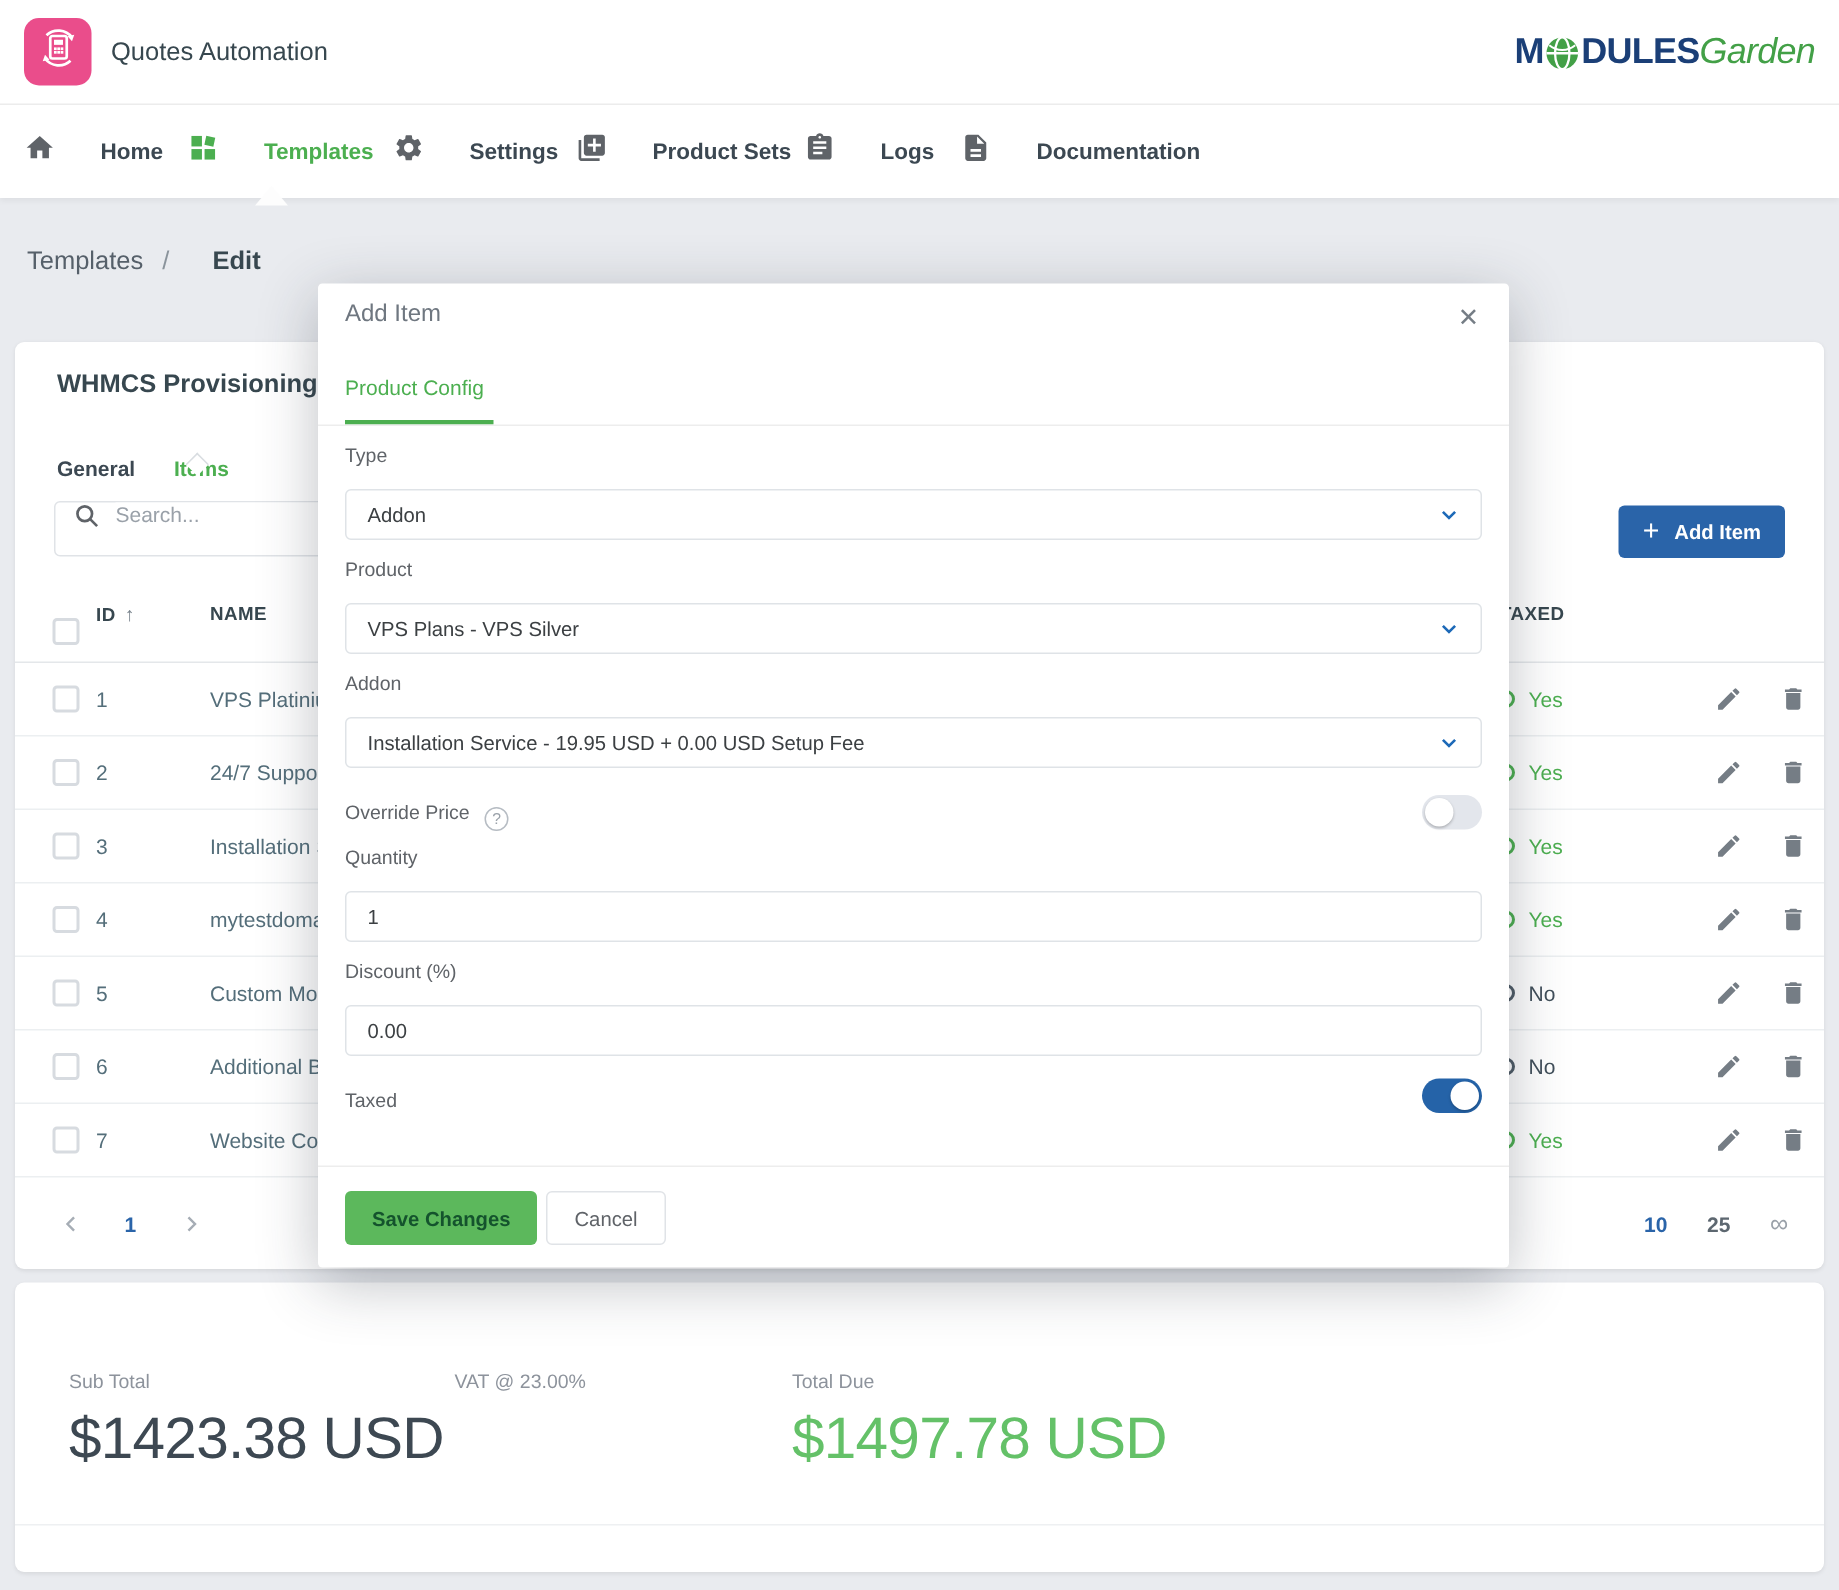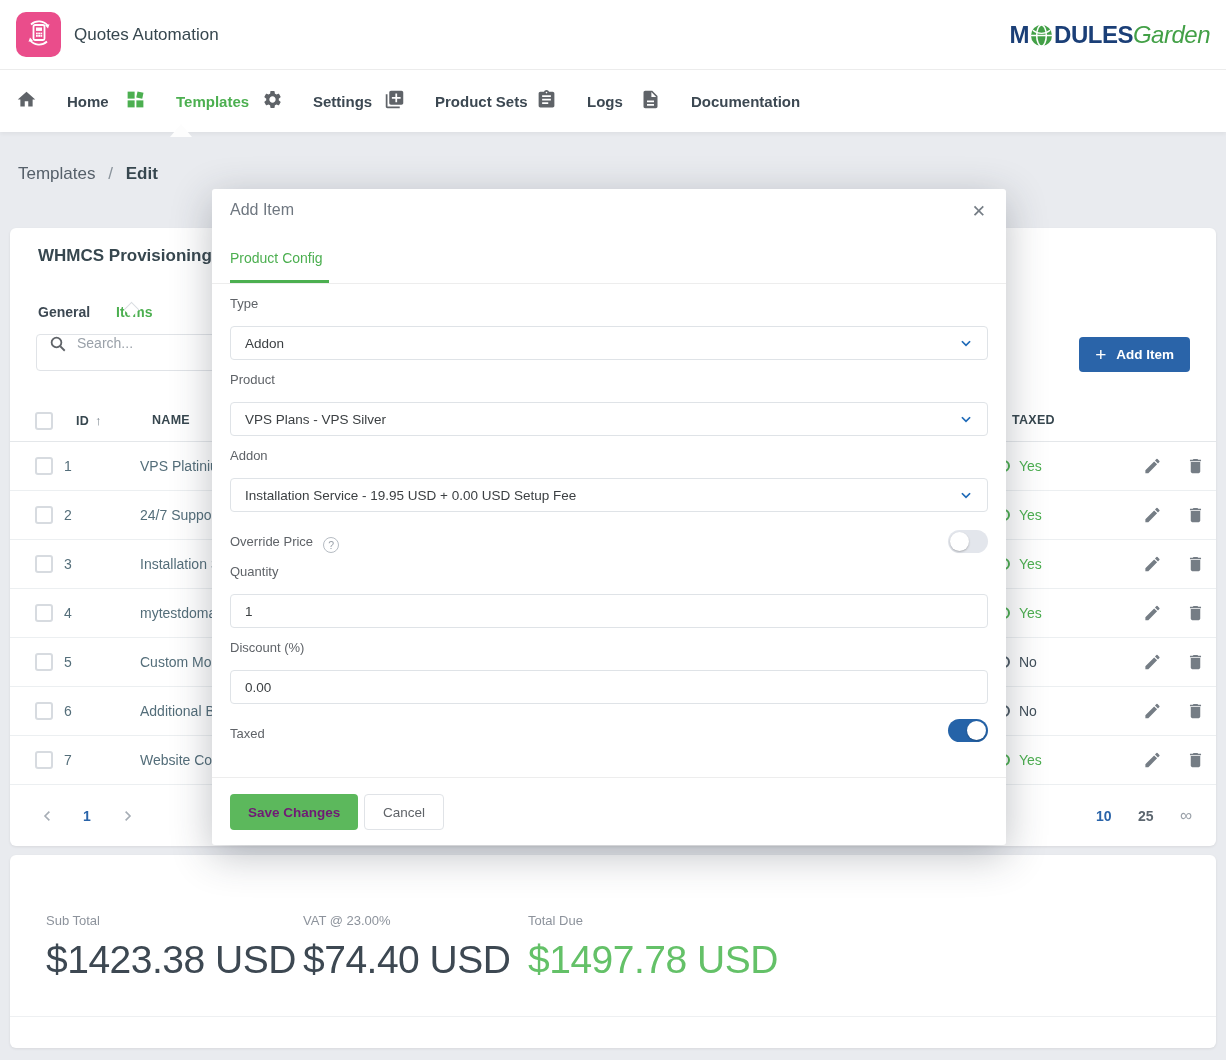--- a/index.html
+++ b/index.html
@@ -20,21 +20,21 @@
   .nav { position:absolute; left:0; top:70px; width:1226px; height:62px; background:#fff; box-shadow:0 2px 4px rgba(0,0,0,.05); z-index:4; }
   .nav-item { position:absolute; top:0; height:62px; display:flex; align-items:center; gap:30px; cursor:pointer; }
   .nav-item .lbl { font-size:15px; font-weight:600; color:#3c4852; }
   .nav-item.active .lbl { color:#4caf50; }
   .nav-caret { position:absolute; left:170px; top:124px; width:0; height:0; border-left:11px solid transparent; border-right:11px solid transparent; border-bottom:13px solid #fdfdfd; z-index:6; }
 
   
   .breadcrumb { position:absolute; left:18px; top:164px; font-size:17px; color:#5d6770; z-index:1; }
   .breadcrumb .parent { font-weight:500; color:#56606a; }
   .breadcrumb .sep { margin:0 8px; color:#8a939b; }
-  .breadcrumb .current { font-weight:700; color:#37474f; }
+  .breadcrumb .current { font-weight:700; color:#37474f;margin-left:16px; }
 
   
   .card { position:absolute; background:#fff; border-radius:6px; box-shadow:0 1px 3px rgba(0,0,0,.08); }
   .main-card { left:10px; top:228px; width:1206px; height:618px; z-index:1; }
   .totals-card { left:10px; top:855px; width:1206px; height:193px; z-index:2; }
 
   .panel-title { position:absolute; left:28px; top:18px; font-size:17px; font-weight:700; color:#37474f; white-space:nowrap; }
   .tab { position:absolute; top:76px; font-size:14px; font-weight:700; color:#3c4852; cursor:pointer; }
   .tab.general { left:28px; }
   .tab.items { left:106px; color:#4caf50; }
@@ -42,21 +42,21 @@
 
   .search-box { position:absolute; left:26px; top:106px; width:280px; height:37px; border:1px solid #e0e3e7; border-radius:4px; display:flex; align-items:flex-start; padding:0 12px; gap:10px; background:#fff; }
   .search-box input { border:none; outline:none; font-size:14px; color:#3c4852; width:100%; font-family:"Liberation Sans",sans-serif; }
   .search-box input::placeholder { color:#9aa1a9; }
 
   .add-item-btn { position:absolute; right:26px; top:109px; height:35px; padding:0 16px; background:#2a64a9; color:#fff; border:none; border-radius:4px; font-size:13.5px; font-weight:700; display:flex; align-items:center; gap:10px; cursor:pointer; font-family:"Liberation Sans",sans-serif; }
   .add-item-btn .plus { font-size:19px; font-weight:400; line-height:1; }
 
   
   .thead { position:absolute; left:0; top:172px; width:1206px; height:42px; border-bottom:1px solid #e4e7ea; }
-  .th { position:absolute; font-size:12.5px; font-weight:700; color:#37474f; letter-spacing:.3px; top:13px;margin-left:12px; }
+  .th { position:absolute; font-size:12.5px; font-weight:700; color:#37474f; letter-spacing:.3px; top:2px; }
   .sort-arrow { color:#79838c; font-weight:400; margin-left:6px; font-size:13px; }
   .trow { position:absolute; left:0; width:1206px; height:49px; border-bottom:1px solid #eceff1; }
   .cell { position:absolute; top:50%; transform:translateY(-50%); font-size:14px; color:#546e7a; white-space:nowrap; }
   .cb { appearance:none; -webkit-appearance:none; width:18px; height:18px; border:2px solid #d7dbe0; border-radius:3px; background:#fff; cursor:pointer; position:absolute; left:25px; top:50%; transform:translateY(-50%); }
   .thead .cb { top:21px; }
   .taxed-ring { position:absolute; left:988px; top:50%; transform:translateY(-50%); width:12px; height:12px; border:2px solid #4caf50; border-radius:50%; }
   .taxed-ring.no { border-color:#4e5b66; }
   .taxed-txt { left:1009px; font-weight:500; color:#4caf50; }
   .taxed-txt.no { color:#42505b; }
   .row-action { position:absolute; top:50%; transform:translateY(-50%); cursor:pointer; display:flex; }
@@ -90,21 +90,21 @@
   .f-input input { width:100%; height:100%; border:none; outline:none; padding:0 14px; font-size:13.5px; color:#3c4043; font-family:"Liberation Sans",sans-serif; background:transparent; }
 
   .toggle { position:absolute; right:18px; width:40px; height:23px; border-radius:12px; background:#e3e6ec; cursor:pointer; }
   .toggle::after { content:""; position:absolute; top:2px; left:2px; width:19px; height:19px; border-radius:50%; background:#fff; box-shadow:0 1px 2px rgba(0,0,0,.25); }
   .toggle.on { background:#2563a8; }
   .toggle.on::after { left:19px; }
 
   .help-icon { display:inline-flex; align-items:center; justify-content:center; width:16px; height:16px; border:1.5px solid #b6bcc3; border-radius:50%; font-size:10.5px; color:#9aa1a9; margin-left:10px; vertical-align:-3px; }
 
   .modal-footer-divider { position:absolute; left:0; top:588px; width:794px; height:1px; background:#ededed; }
-  .btn-save { position:absolute; left:18px; top:605px; height:36px; padding:0 18px; background:#5cb85c; border:none; border-radius:4px; color:#701a75; font-size:13.5px; font-weight:700; cursor:pointer; font-family:"Liberation Sans",sans-serif; }
+  .btn-save { position:absolute; left:18px; top:605px; height:36px; padding:0 18px; background:#5cb85c; border:none; border-radius:4px; color:#14532d; font-size:13.5px; font-weight:700; cursor:pointer; font-family:"Liberation Sans",sans-serif; }
   .btn-cancel { position:absolute; left:152px; top:605px; height:36px; padding:0 18px; background:#fff; border:1px solid #e0e3e7; border-radius:4px; color:#5f6368; font-size:13.5px; font-weight:500; cursor:pointer; font-family:"Liberation Sans",sans-serif; }
 </style>
 </head>
 <body>
 
 <div id="screen">
 
   <div class="app-header">
     <div class="app-logo">
       <span>
@@ -367,21 +367,20 @@
     </div>
   </div>
 
   <div class="card totals-card">
     <div class="total-block" style="left:36px">
       <div class="total-label">Sub Total</div>
       <div class="total-value">$1423.38 USD</div>
     </div>
     <div class="total-block" style="left:293px">
       <div class="total-label">VAT @ 23.00%</div>
-      <div class="total-value">$74.40 USD</div>
     </div>
     <div class="total-block" style="left:518px">
       <div class="total-label">Total Due</div>
       <div class="total-value due">$1497.78 USD</div>
     </div>
     <div class="totals-divider"></div>
   </div>
 
   <div class="modal">
     <div class="modal-title">Add Item</div>

